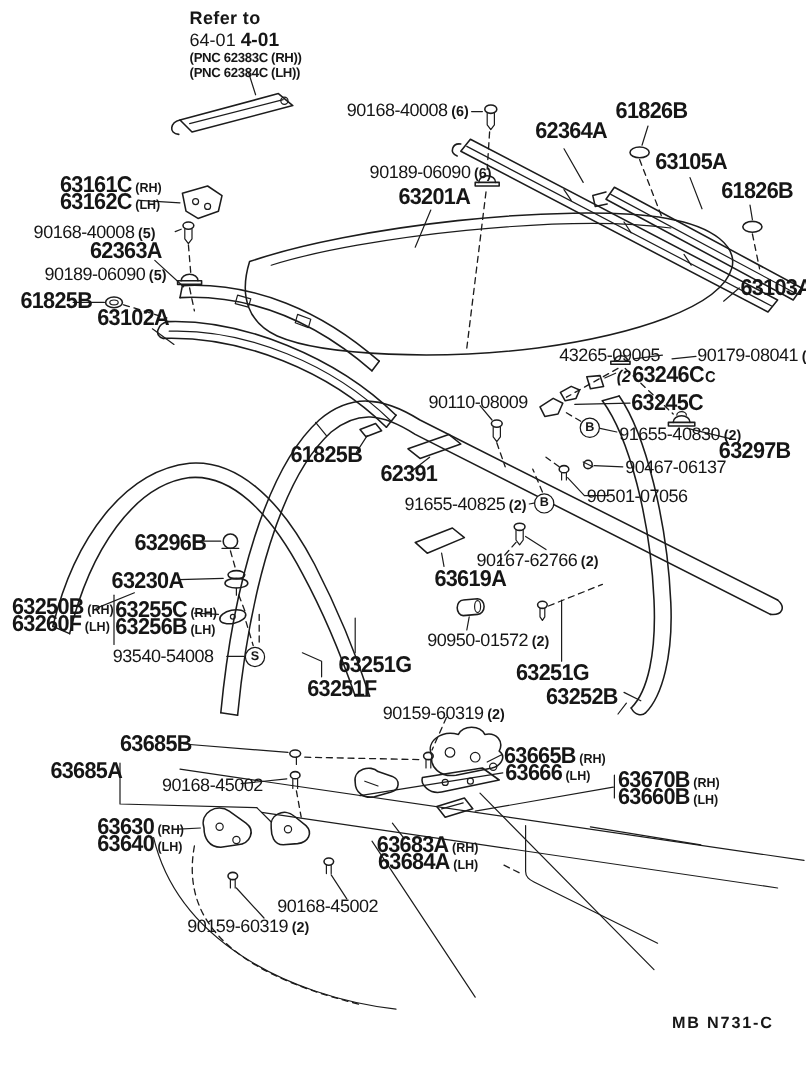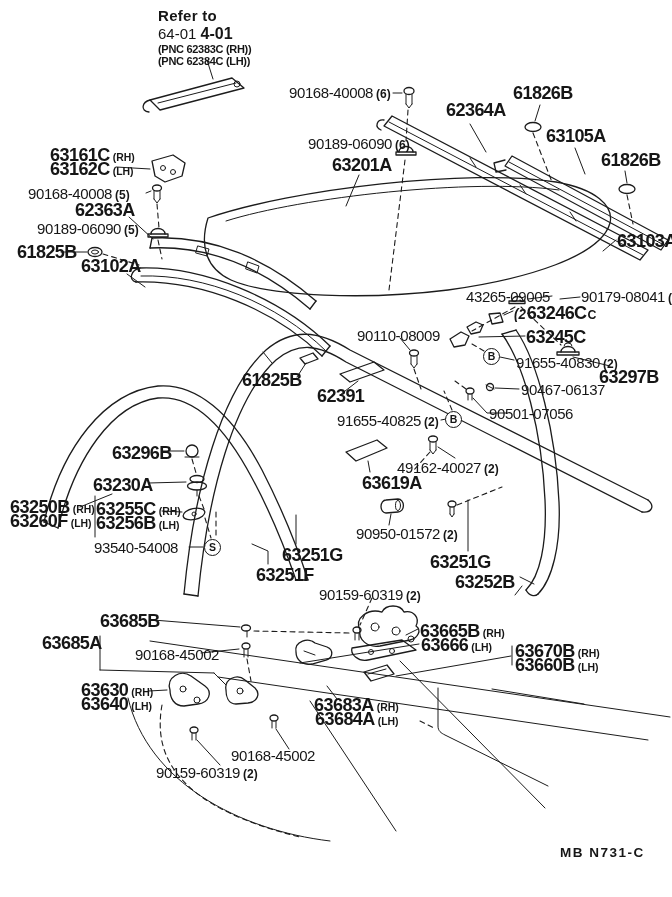--- a/index.html
+++ b/index.html
@@ -338,21 +338,21 @@
       <div class="lbl sm" style="left: 357px; top: 328px;"><span>90110-08009</span></div>
       <div class="lbl big" style="left: 526px; top: 327px;"><span>63245C</span></div>
       <div class="lbl sm" style="left: 516px; top: 355px;"><span>91655-40830</span><span class="suf">(2)</span></div>
       <div class="lbl big" style="left: 599px; top: 367px;"><span>63297B</span></div>
       <div class="lbl big" style="left: 242px; top: 370px;"><span>61825B</span></div>
       <div class="lbl sm" style="left: 521px; top: 382px;"><span>90467-06137</span></div>
       <div class="lbl big" style="left: 317px; top: 386px;"><span>62391</span></div>
       <div class="lbl sm" style="left: 489px; top: 406px;"><span>90501-07056</span></div>
       <div class="lbl sm" style="left: 337px; top: 413px;"><span>91655-40825</span><span class="suf">(2)</span></div>
       <div class="lbl big" style="left: 112px; top: 443px;"><span>63296B</span></div>
-      <div class="lbl sm" style="left: 397px; top: 460px;"><span>49162-40027</span><span class="suf">(2)</span></div>
+      <div class="lbl sm" style="left: 397px; top: 460px;"><span>90167-62766</span><span class="suf">(2)</span></div>
       <div class="lbl big" style="left: 93px; top: 475px;"><span>63230A</span></div>
       <div class="lbl big" style="left: 362px; top: 473px;"><span>63619A</span></div>
       <div class="lbl big" style="left: 10px; top: 497px;"><span>63250B</span><span class="suf">(RH)</span></div>
       <div class="lbl big" style="left: 10px; top: 511px;"><span>63260F</span><span class="suf">(LH)</span></div>
       <div class="lbl big" style="left: 96px; top: 499px;"><span>63255C</span><span class="suf">(RH)</span></div>
       <div class="lbl big" style="left: 96px; top: 513px;"><span>63256B</span><span class="suf">(LH)</span></div>
       <div class="lbl sm" style="left: 356px; top: 526px;"><span>90950-01572</span><span class="suf">(2)</span></div>
       <div class="lbl sm" style="left: 94px; top: 540px;"><span>93540-54008</span></div>
       <div class="lbl big" style="left: 282px; top: 545px;"><span>63251G</span></div>
       <div class="lbl big" style="left: 430px; top: 552px;"><span>63251G</span></div>

